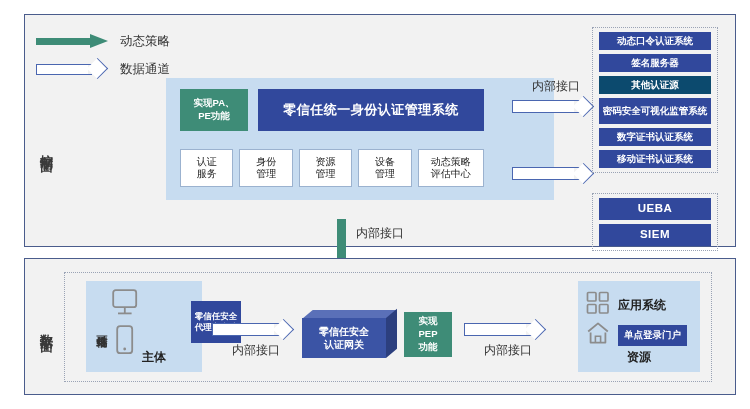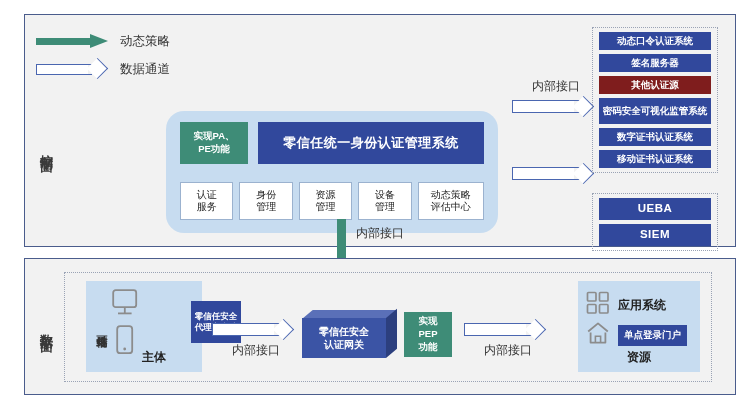--- a/index.html
+++ b/index.html
@@ -55,23 +55,22 @@
     border-top: 1.2px solid #4a66b0; border-right: 1.2px solid #4a66b0;
     transform: rotate(45deg); background: #ffffff;
   }
   .arrow-hollow .head-mask {
     position: absolute; left: 52px; top: 3px; width: 6px; height: 9px; background: #f2f2f2;
   }
   .legend-text { font-size: 12.5px; color: #333; }
 
   
   #control-core {
-    position: absolute; left: 166px; top: 111px; width: 332px; height: 122px;
+    position: absolute; left: 166px; top: 78px; width: 388px; height: 122px;
     background: #c7dcf0;
-    border-radius: 18px;
   }
   #pa-pe-box {
     position: absolute; left: 14px; top: 11px; width: 68px; height: 42px;
     background: #3e8c77; color: #ffffff;
     font-size: 9.5px; line-height: 1.35; font-weight: bold;
     display: flex; flex-direction: column; align-items: center; justify-content: center;
     text-align: center;
   }
   #main-system-banner {
     position: absolute; left: 92px; top: 11px; width: 226px; height: 42px;
@@ -118,21 +117,21 @@
   #sys-group-auth { left: 592px; top: 27px; width: 126px; }
   #sys-group-analytics { left: 592px; top: 193px; width: 126px; }
   .sys-item {
     background: #31489c; color: #ffffff;
     font-size: 9.5px; font-weight: bold; line-height: 1.2;
     text-align: center; margin-bottom: 4px;
     min-height: 18px; padding: 3px 2px;
     display: flex; align-items: center; justify-content: center;
   }
   .sys-item:last-child { margin-bottom: 0; }
-  .sys-item.dark { background: #7f1d1d; }
+  .sys-item.dark { background: #0c4a6e; }
   .sys-item.tall { min-height: 26px; }
   .sys-item.latin { font-size: 11.5px; min-height: 22px; letter-spacing: 0.5px; }
 
   
   #vertical-control-arrow { position: absolute; left: 331px; top: 219px; width: 22px; height: 70px; }
   #vertical-control-arrow .shaft {
     position: absolute; left: 6px; top: 0; width: 9px; height: 54px; background: #3e8c77;
   }
   #vertical-control-arrow .head {
     position: absolute; left: 0; top: 52px;

